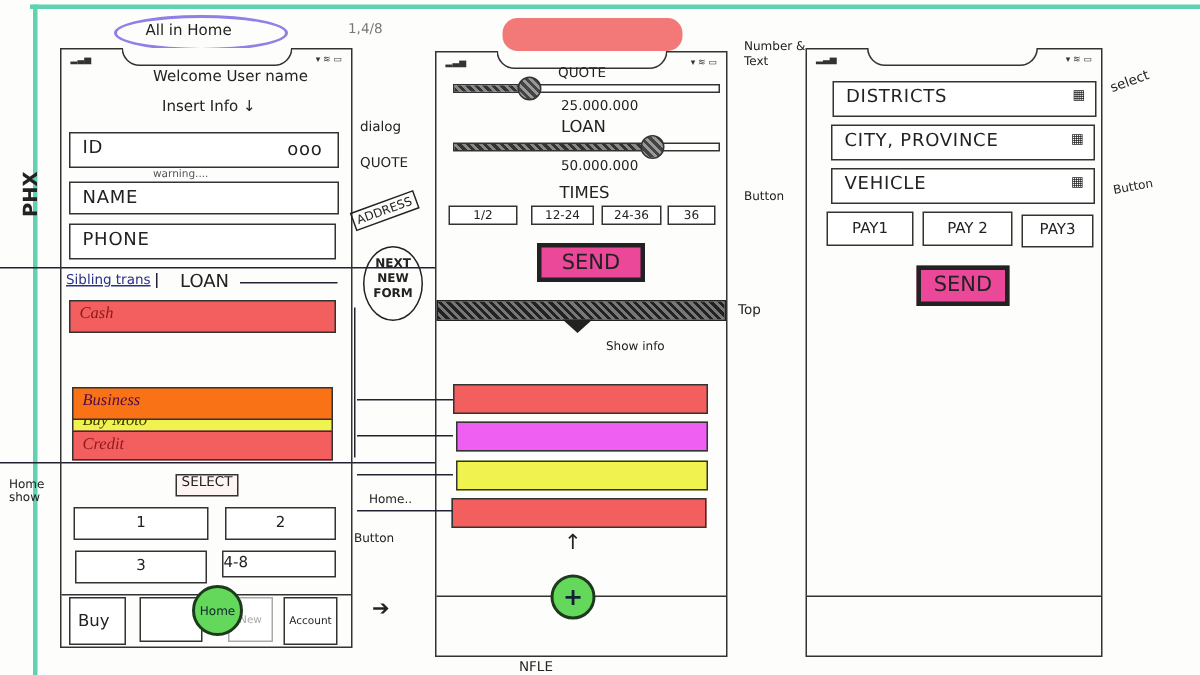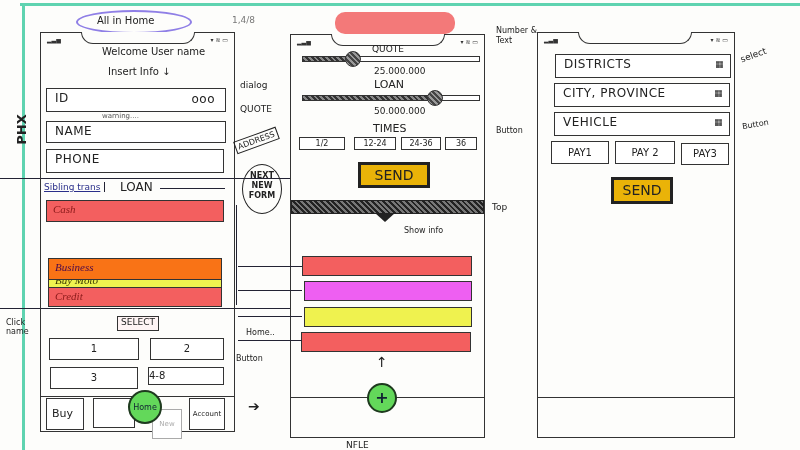--- a/index.html
+++ b/index.html
@@ -9,21 +9,21 @@
   .top-line { position:absolute; left:20px; top:3px; width:780px; height:3px; background:#5fd3b0; }
   .left-line { position:absolute; left:22px; top:3px; width:3px; height:447px; background:#5fd3b0; }
 
   .phone { position:absolute; border:1.5px solid #333; background:transparent; }
   .notch { position:absolute; top:-1px; height:12px; border:1.5px solid #333; border-top:none; border-radius:0 0 16px 16px; background:#fdfdfb; }
   .status-l { position:absolute; top:3px; left:6px; font-size:6px; color:#333; }
   .status-r { position:absolute; top:3px; right:6px; font-size:6px; color:#333; }
 
   .field { position:absolute; border:1.5px solid #333; background:#fff; font-size:12px; padding:2px 8px; letter-spacing:0.5px; }
   .btn { position:absolute; border:1.5px solid #333; background:#fff; font-size:10px; text-align:center; }
-  .btn-bold { position:absolute; border:3px solid #222; background:#eab308; font-size:14px; text-align:center; }
+  .btn-bold { position:absolute; border:3px solid #222; background:#ec4899; font-size:14px; text-align:center; }
 
   .bar { position:absolute; border:1.5px solid #333; font-size:11px; padding:2px 6px; color:#8b1a1a; font-style:italic;font-family:Liberation Serif, serif; }
   .red { background:#f35f5f; }
   .yellow { background:#eff24f; color:#3a3a00; }
   .magenta { background:#f97316; color:#4b0a4b; }
 
   .slider-track { position:absolute; height:6px; border:1.5px solid #333; background:#fff; }
   .slider-fill { position:absolute; left:0; top:0; bottom:0; background:repeating-linear-gradient(45deg,#333 0 2px,#888 2px 4px); }
   .slider-knob { position:absolute; top:-6px; width:16px; height:16px; border-radius:50%; border:1.5px solid #333;
                  background:repeating-linear-gradient(45deg,#444 0 2px,#999 2px 4px); }
@@ -40,21 +40,21 @@
 </head>
 <body>
 
 <div class="top-line"></div>
 <div class="left-line"></div>
 
 <div class="pill" style="left:76px;top:10px;width:116px;height:24px;"></div>
 <div class="note" style="left:97px;top:15px;font-size:10px;">All in Home</div>
 <div class="note" style="left:232px;top:15px;color:#777;">1,4/8</div>
 <div class="note" style="left:6px;top:122px;transform:rotate(-90deg);font-size:13px;font-weight:bold;">PHX</div>
-<div class="note" style="left:6px;top:318px;width:28px;white-space:normal;font-size:8px;line-height:9px;">Click name</div>
+<div class="note" style="left:6px;top:318px;width:28px;white-space:normal;font-size:8px;line-height:9px;">Home show</div>
 
 <div class="hline" style="left:0;top:178px;width:290px;"></div>
 <div class="hline" style="left:0;top:308px;width:290px;"></div>
 
 <div class="phone" style="left:40px;top:32px;width:195px;height:400px;">
   <div class="notch" style="left:40px;width:114px;"></div>
   <div class="status-l">▂▃▅</div>
   <div class="status-r">▾ ≋ ▭</div>
 </div>
 <div class="note" style="left:102px;top:46px;font-size:10px;">Welcome User name</div>
@@ -83,21 +83,21 @@
 
 <div class="btn" style="left:117px;top:316px;width:42px;height:15px;font-size:9px;background:#fff4f4;">SELECT</div>
 <div class="btn" style="left:49px;top:338px;width:90px;height:22px;line-height:20px;">1</div>
 <div class="btn" style="left:150px;top:338px;width:74px;height:22px;line-height:20px;">2</div>
 <div class="btn" style="left:50px;top:367px;width:88px;height:22px;line-height:20px;">3</div>
 <div class="btn" style="left:148px;top:367px;width:76px;height:18px;line-height:16px;text-align:left;padding-right:8px;">4-8</div>
 
 <div class="hline" style="left:41px;top:396px;width:193px;background:#333;"></div>
 <div class="btn" style="left:46px;top:398px;width:38px;height:32px;line-height:30px;font-size:11px;text-align:left;padding-left:5px;">Buy</div>
 <div class="btn" style="left:93px;top:398px;width:42px;height:30px;"></div>
-<div class="btn" style="left:152px;top:398px;width:30px;height:30px;line-height:28px;font-size:7px;color:#aaa;border-color:#aaa;margin-top:11px;">New</div>
+<div class="btn" style="left:152px;top:398px;width:30px;height:30px;line-height:28px;font-size:7px;color:#aaa;border-color:#aaa;">New</div>
 <div class="btn" style="left:189px;top:398px;width:36px;height:32px;line-height:30px;font-size:7px;">Account</div>
 <div class="fab" style="left:128px;top:390px;width:34px;height:34px;line-height:31px;font-size:8px;">Home</div>
 
 <div class="note" style="left:240px;top:80px;font-size:9px;">dialog</div>
 <div class="note" style="left:240px;top:104px;font-size:9px;">QUOTE</div>
 <div class="note" style="left:234px;top:134px;font-size:8px;border:1px solid #222;padding:1px 2px;transform:rotate(-20deg);">ADDRESS</div>
 <div class="note" style="left:242px;top:164px;width:40px;height:50px;border:1px solid #222;border-radius:50%;white-space:normal;font-size:8px;line-height:10px;text-align:center;padding-top:6px;font-weight:bold;">NEXT NEW FORM</div>
 <div class="note" style="left:246px;top:328px;font-size:8px;">Home..</div>
 <div class="note" style="left:236px;top:354px;font-size:8px;">Button</div>
 <div class="note" style="left:248px;top:398px;font-size:14px;font-weight:bold;">➔</div>

